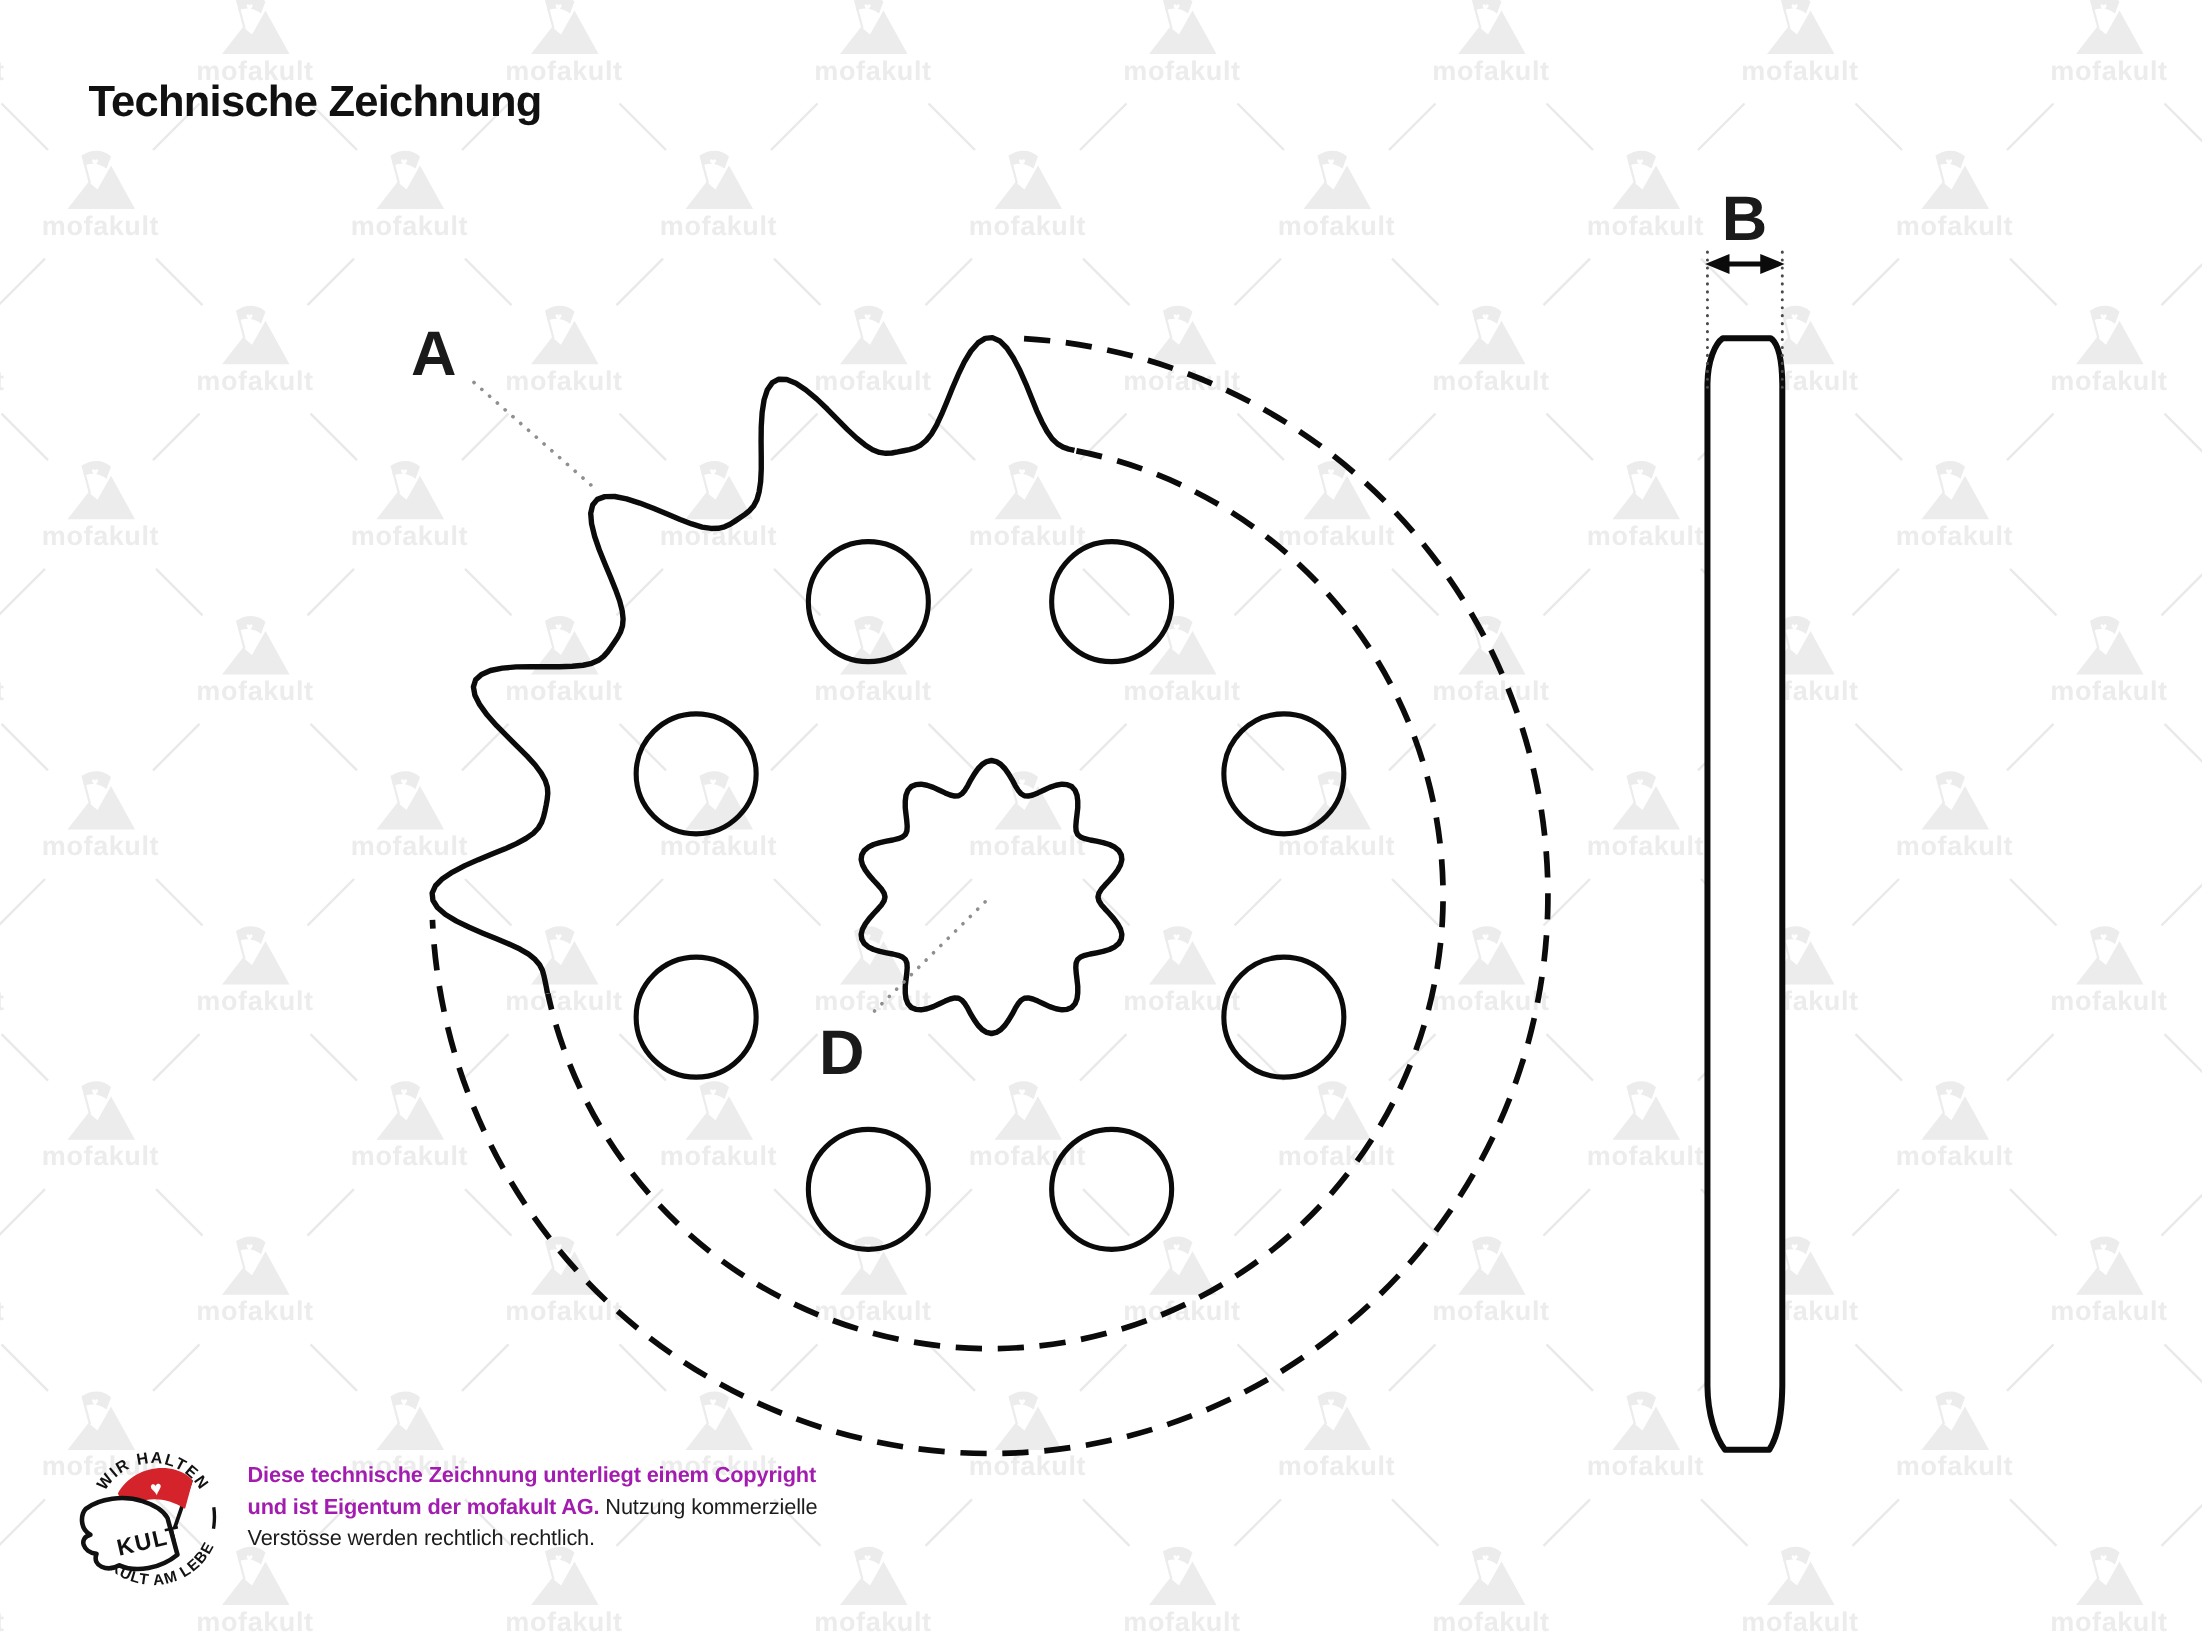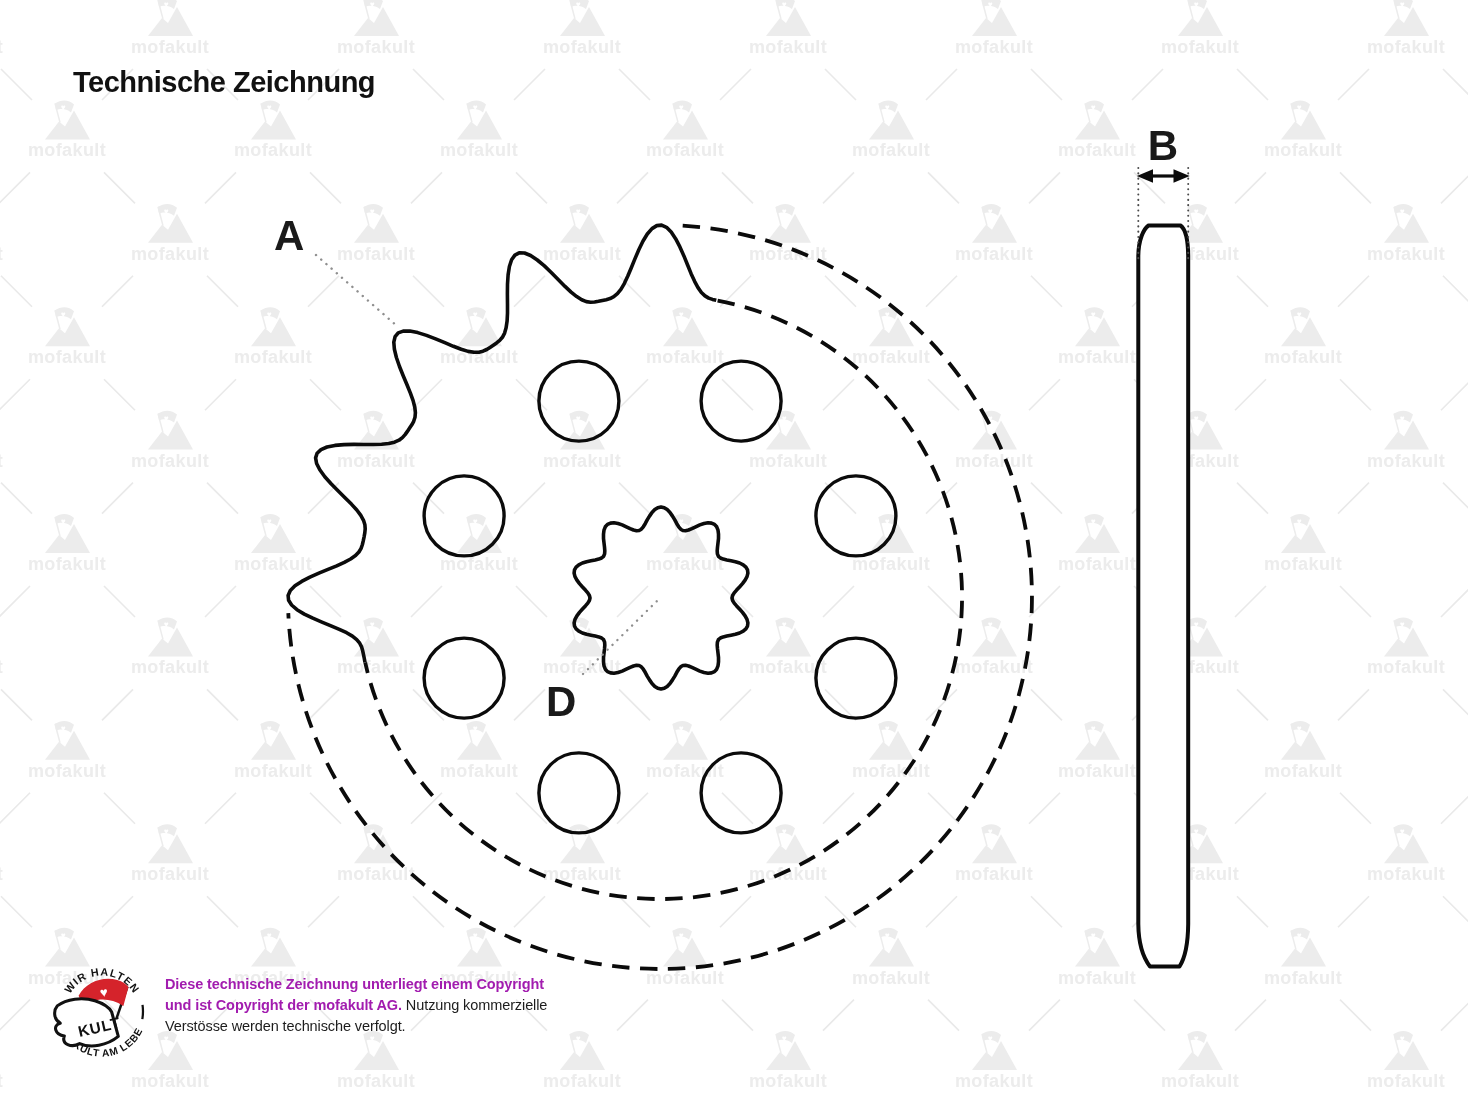--- a/index.html
+++ b/index.html
@@ -3,21 +3,21 @@
 <meta charset="utf-8">
 <style>
   html,body{margin:0;padding:0;}
   body{
     width:1468px;height:1101px;position:relative;overflow:hidden;
     background:#ffffff;font-family:"Liberation Sans",sans-serif;
   }
   .layer{position:absolute;left:0;top:0;}
   
   .title{
-    position:absolute;left:59px;top:52px;margin:14px;
+    position:absolute;left:59px;top:52px;margin:0;
     font-size:29px;font-weight:700;letter-spacing:-0.5px;color:#111;
   }
   
   .ink{stroke:#0b0b0b;fill:none;}
   .teeth{stroke-width:3.6;stroke-linejoin:round;}
   .dash{stroke-width:3.8;stroke-dasharray:17.5 10.5;}
   .hole{stroke-width:3.4;fill:none;}
   .bore{stroke-width:3.6;stroke-linejoin:round;}
   .leader{stroke:#8f8f8f;stroke-width:2.4;stroke-dasharray:0.1 6.8;stroke-linecap:round;fill:none;}
   .ext{stroke:#4a4a4a;stroke-width:2;stroke-dasharray:0.1 5.2;stroke-linecap:round;fill:none;}
@@ -737,15 +737,15 @@
   <text class="heart-text" x="53" y="40" transform="rotate(-7 57 35)">♥</text>
 
   <path d="M11,49 C20,42 36,40 48,44 C56,46.5 62,50.5 64.5,55
            L71,79 C60,88 44,91 33,86 C25,90.5 15,86.5 18,78.5
            C9,77.5 6,68 14,66 C7,62 7.5,53 11,49 Z" fill="#fff" stroke="#111" stroke-width="3" stroke-linejoin="round"></path>
   <text class="kult-text" x="31" y="76" transform="rotate(-13 48 70)">KULT</text>
 </svg>
 
 <div class="copyright">
   <div class="cr-line"><b>Diese technische Zeichnung unterliegt einem Copyright</b><span></span></div>
-  <div class="cr-line"><b>und ist Copyright der mofakult AG.</b><span> Nutzung kommerzielle</span></div>
-  <div class="cr-line"><b></b><span>Verstösse werden technische verfolgt.</span></div>
+  <div class="cr-line"><b>und ist Eigentum der mofakult AG.</b><span> Nutzung kommerzielle</span></div>
+  <div class="cr-line"><b></b><span>Verstösse werden rechtlich rechtlich.</span></div>
 </div>
 
 </body></html>

